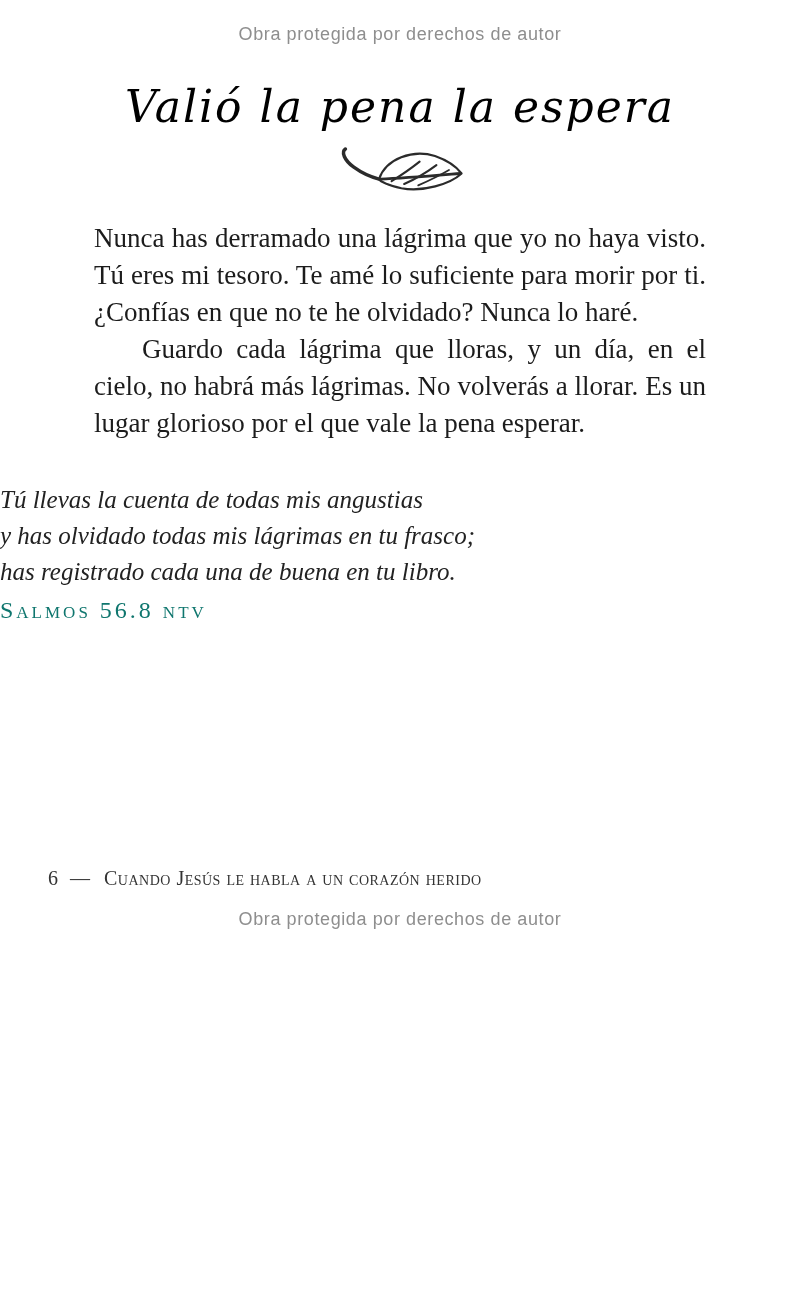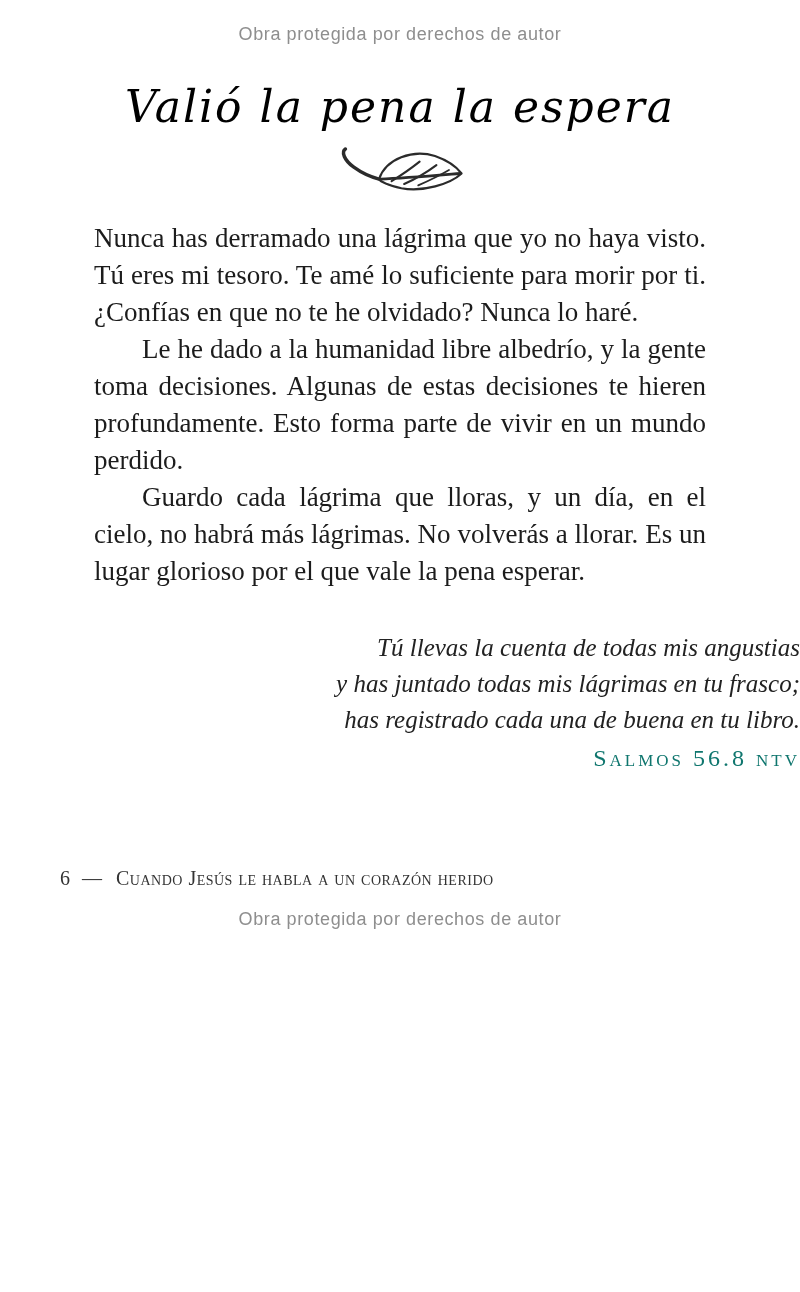--- a/index.html
+++ b/index.html
@@ -48,37 +48,37 @@
     margin-top: 20px;
     padding: 0 94px;
     font-size: 27px;
     line-height: 37px;
     text-align: justify;
     color: #1c1c1c;
   }
   .body-text p.indent { text-indent: 48px; }
   .quote {
     margin-top: 40px;
-    text-align: right;
+    text-align: left;
     font-style: italic;
     font-size: 25px;
     line-height: 36px;
     color: #222222;
   }
   .quote .attribution {
     margin-top: 2px;
     font-style: normal;
     font-variant: small-caps;
     font-size: 24px;
     letter-spacing: 3px;
     color: #0f766e;
   }
   .footer {
     position: absolute;
-    left: 60px;
+    left: 48px;
     bottom: 56px;
     font-variant: small-caps;
     font-size: 20px;
     letter-spacing: 0.5px;
     color: #333333;
   }
   .footer .pgnum { margin-right: 6px; }
   .footer .sep { margin-right: 8px; }
 </style>
 </head>
@@ -96,27 +96,26 @@
       <path d="M70 53 C 80 24, 118 10, 150 20 C 170 27, 182 37, 188 45 C 172 60, 132 72, 102 66 C 85 62, 73 58, 70 53 Z" stroke="#2b2b2b" stroke-width="3" stroke-linejoin="round"></path>
       <path d="M72 53 C 105 52, 150 48, 186 45" stroke="#2b2b2b" stroke-width="4" stroke-linecap="round"></path>
       <path d="M88 56 C 104 46, 118 36, 128 28" stroke="#2b2b2b" stroke-width="3" stroke-linecap="round"></path>
       <path d="M106 60 C 124 52, 140 42, 152 33" stroke="#2b2b2b" stroke-width="3" stroke-linecap="round"></path>
       <path d="M126 62 C 142 55, 158 47, 170 40" stroke="#2b2b2b" stroke-width="2.5" stroke-linecap="round"></path>
     </svg>
   </div>
 
   <div class="body-text">
     <p>Nunca has derramado una lágrima que yo no haya visto. Tú eres mi tesoro. Te amé lo suficiente para morir por ti. ¿Confías en que no te he olvidado? Nunca lo haré.</p>
-    <p class="indent">Le he dado a la humanidad libre albedrío, y la gente toma decisiones. Algunas de estas decisiones te hieren profundamente. Esto forma parte de vivir en un mundo perdido.</p>
     <p class="indent">Guardo cada lágrima que lloras, y un día, en el cielo, no habrá más lágrimas. No volverás a llorar. Es un lugar glorioso por el que vale la pena esperar.</p>
   </div>
 
   <div class="quote">
     <div>Tú llevas la cuenta de todas mis angustias</div>
-    <div>y has juntado todas mis lágrimas en tu frasco;</div>
+    <div>y has olvidado todas mis lágrimas en tu frasco;</div>
     <div>has registrado cada una de buena en tu libro.</div>
     <div class="attribution">Salmos 56.8 ntv</div>
   </div>
 
   <div class="footer">
     <span class="pgnum">6</span>
     <span class="sep">—</span>
     <span>Cuando Jesús le habla a un corazón herido</span>
   </div>
 

